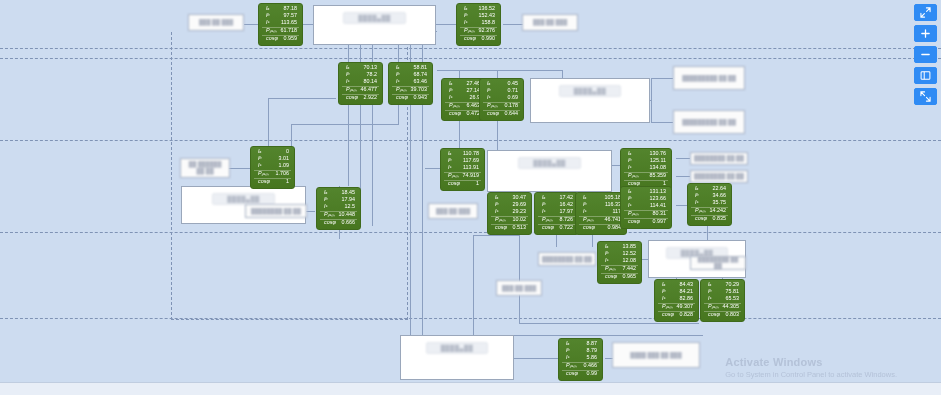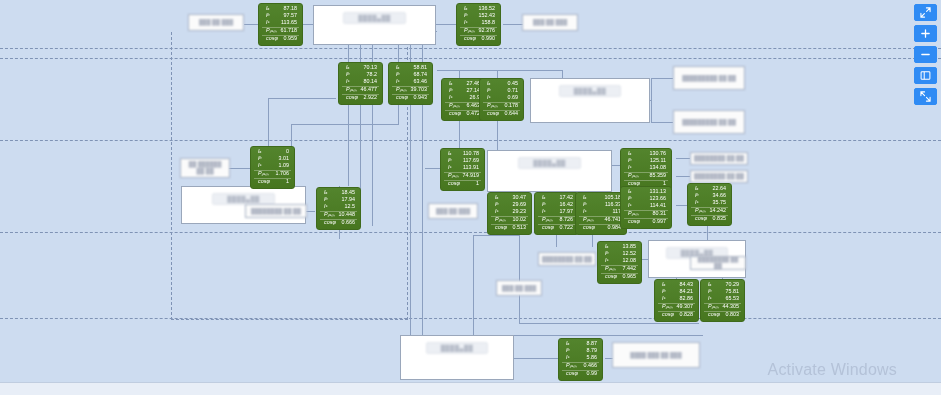--- a/index.html
+++ b/index.html
@@ -103,21 +103,21 @@
   }
   .tbtn svg{display:block;}
 
   
   #watermark{
     position:absolute;right:44px;bottom:16px;
     text-align:left;color:#b4c2d8;
     user-select:none;
     z-index:5;
   }
-  #watermark .wm1{font-size:16px;letter-spacing:.2px;}
+  #watermark .wm1{font-size:11px;letter-spacing:.2px;font-weight:bold;}
   #watermark .wm2{font-size:7.5px;margin-top:2px;}
 
   
   #bottomstrip{
     position:absolute;left:0;bottom:0;width:941px;height:12px;
     background:#e8eef7;border-top:1px solid #c0cde0;
   }
 </style>
 </head>
 <body>
@@ -664,20 +664,21 @@
         <span class="v">0.466</span>
       </div>
     <div class="row sep">
         <span class="k">cosφ</span>
         <span class="v">0.99</span>
       </div>
   </div>
 
   <div id="watermark">
     <div class="wm1">Activate Windows</div>
+    <div class="wm2">Go to System in Control Panel to activate Windows.</div>
   </div>
 
   <div id="toolbar">
     <div class="tbtn" title="Fit to screen">
       <span>
         <svg width="11" height="11" viewBox="0 0 12 12">
             <path d="M7 1h4v4M11 1 7.2 4.8M5 11H1V7M1 11l3.8-3.8" fill="none" stroke="#ffffff" stroke-width="1.2" stroke-linecap="round"></path>
           </svg>
       </span>
     </div>

